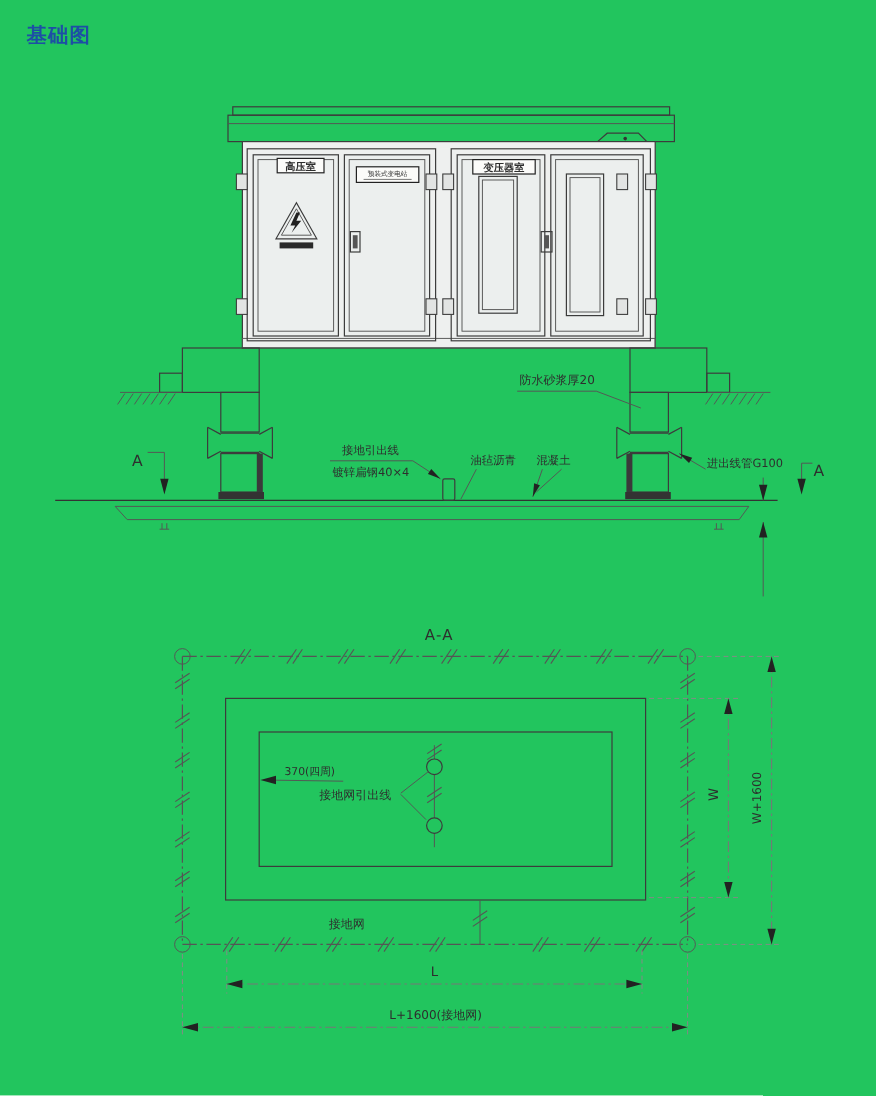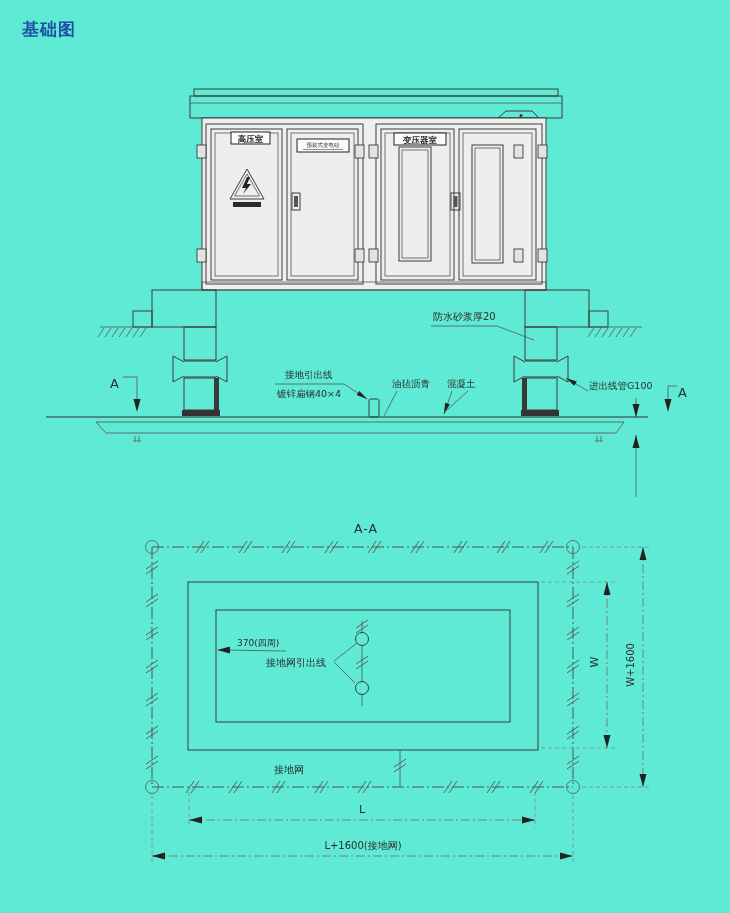--- a/index.html
+++ b/index.html
@@ -1,16 +1,16 @@
 <!DOCTYPE html>
 <html><head>
 <meta charset="utf-8">
 <style>
   html,body{margin:0;padding:0;background:#ffffff;}
-  .canvas{position:relative;width:730px;height:913px;background:#5eead4;overflow:hidden;
+  .canvas{position:relative;width:730px;height:913px;background:#22c55e;overflow:hidden;
           font-family:"DejaVu Sans","Liberation Sans",sans-serif;}
   .page-title{position:absolute;left:22px;top:18px;font-size:17px;font-weight:bold;color:#1d4fa5;
               letter-spacing:1px;}
   svg{position:absolute;left:0;top:0;}
   svg text{font-family:"DejaVu Sans","Liberation Sans",sans-serif;fill:#2e2e2e;}
   .ln{stroke:#3c3c3c;stroke-width:1;fill:none;}
   .thin{stroke:#555;stroke-width:0.8;fill:none;}
   .dim{stroke:#777;stroke-width:0.9;fill:none;stroke-dasharray:9 3 2 3;}
   .ext{stroke:#888;stroke-width:0.8;fill:none;stroke-dasharray:4 3;}
   .bound{stroke:#555;stroke-width:1;fill:none;stroke-dasharray:12 3 2 3;}

